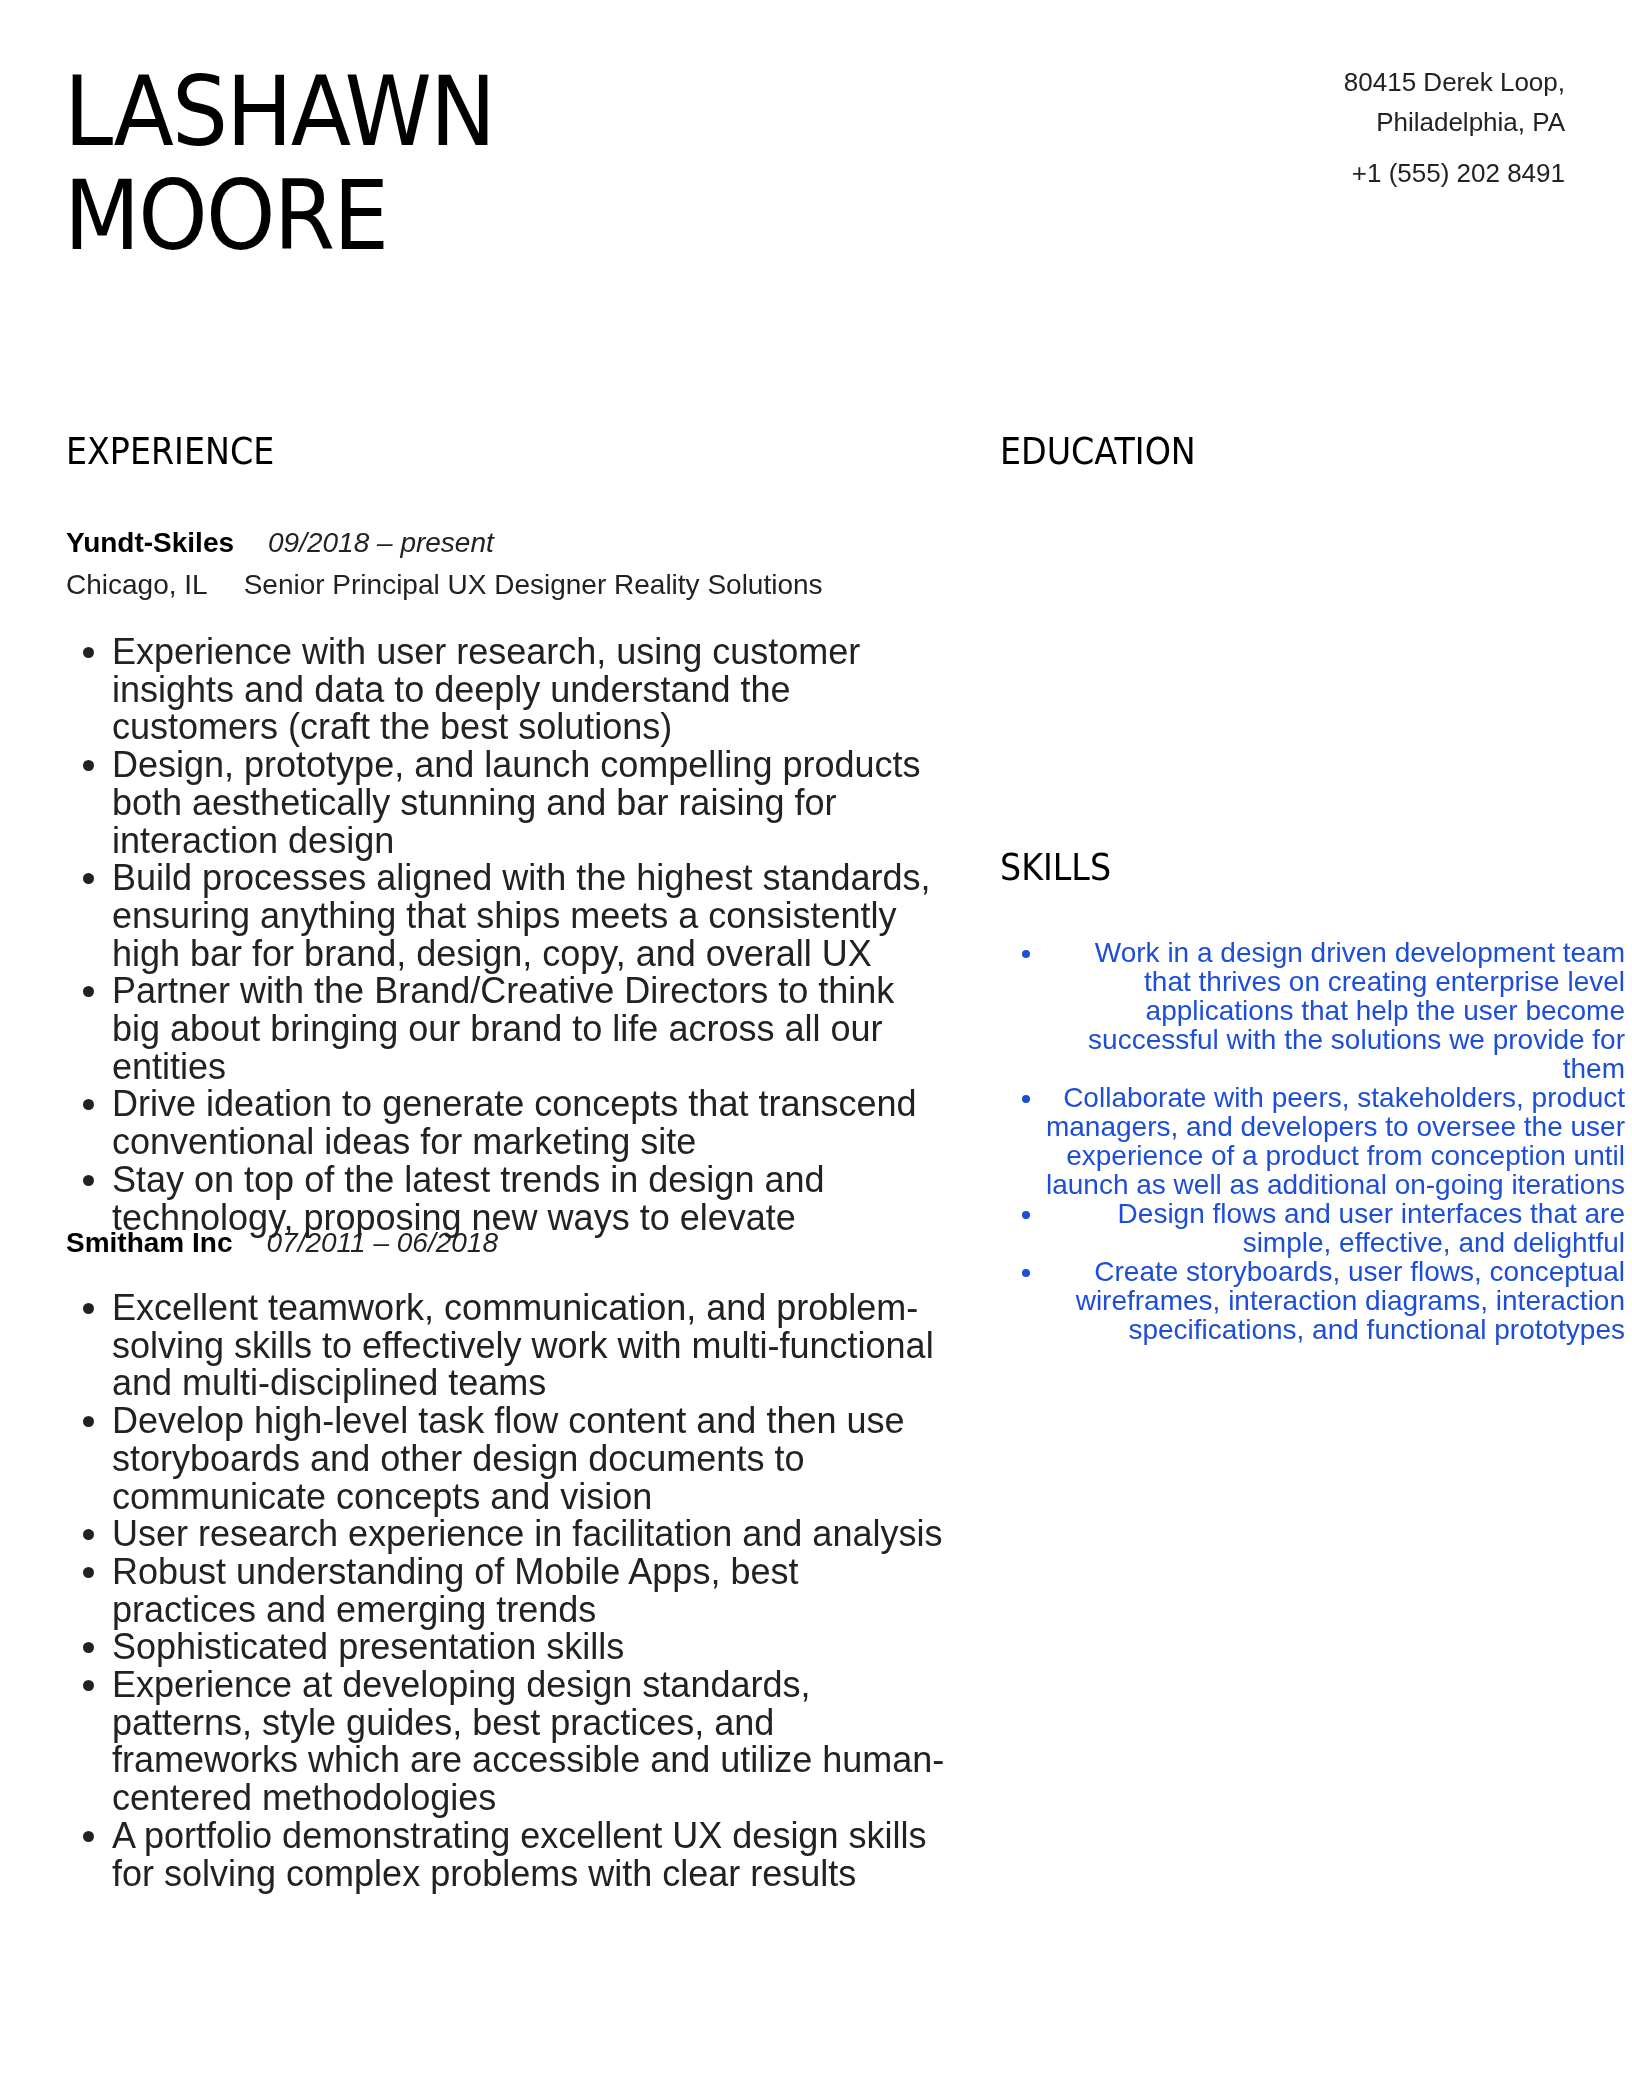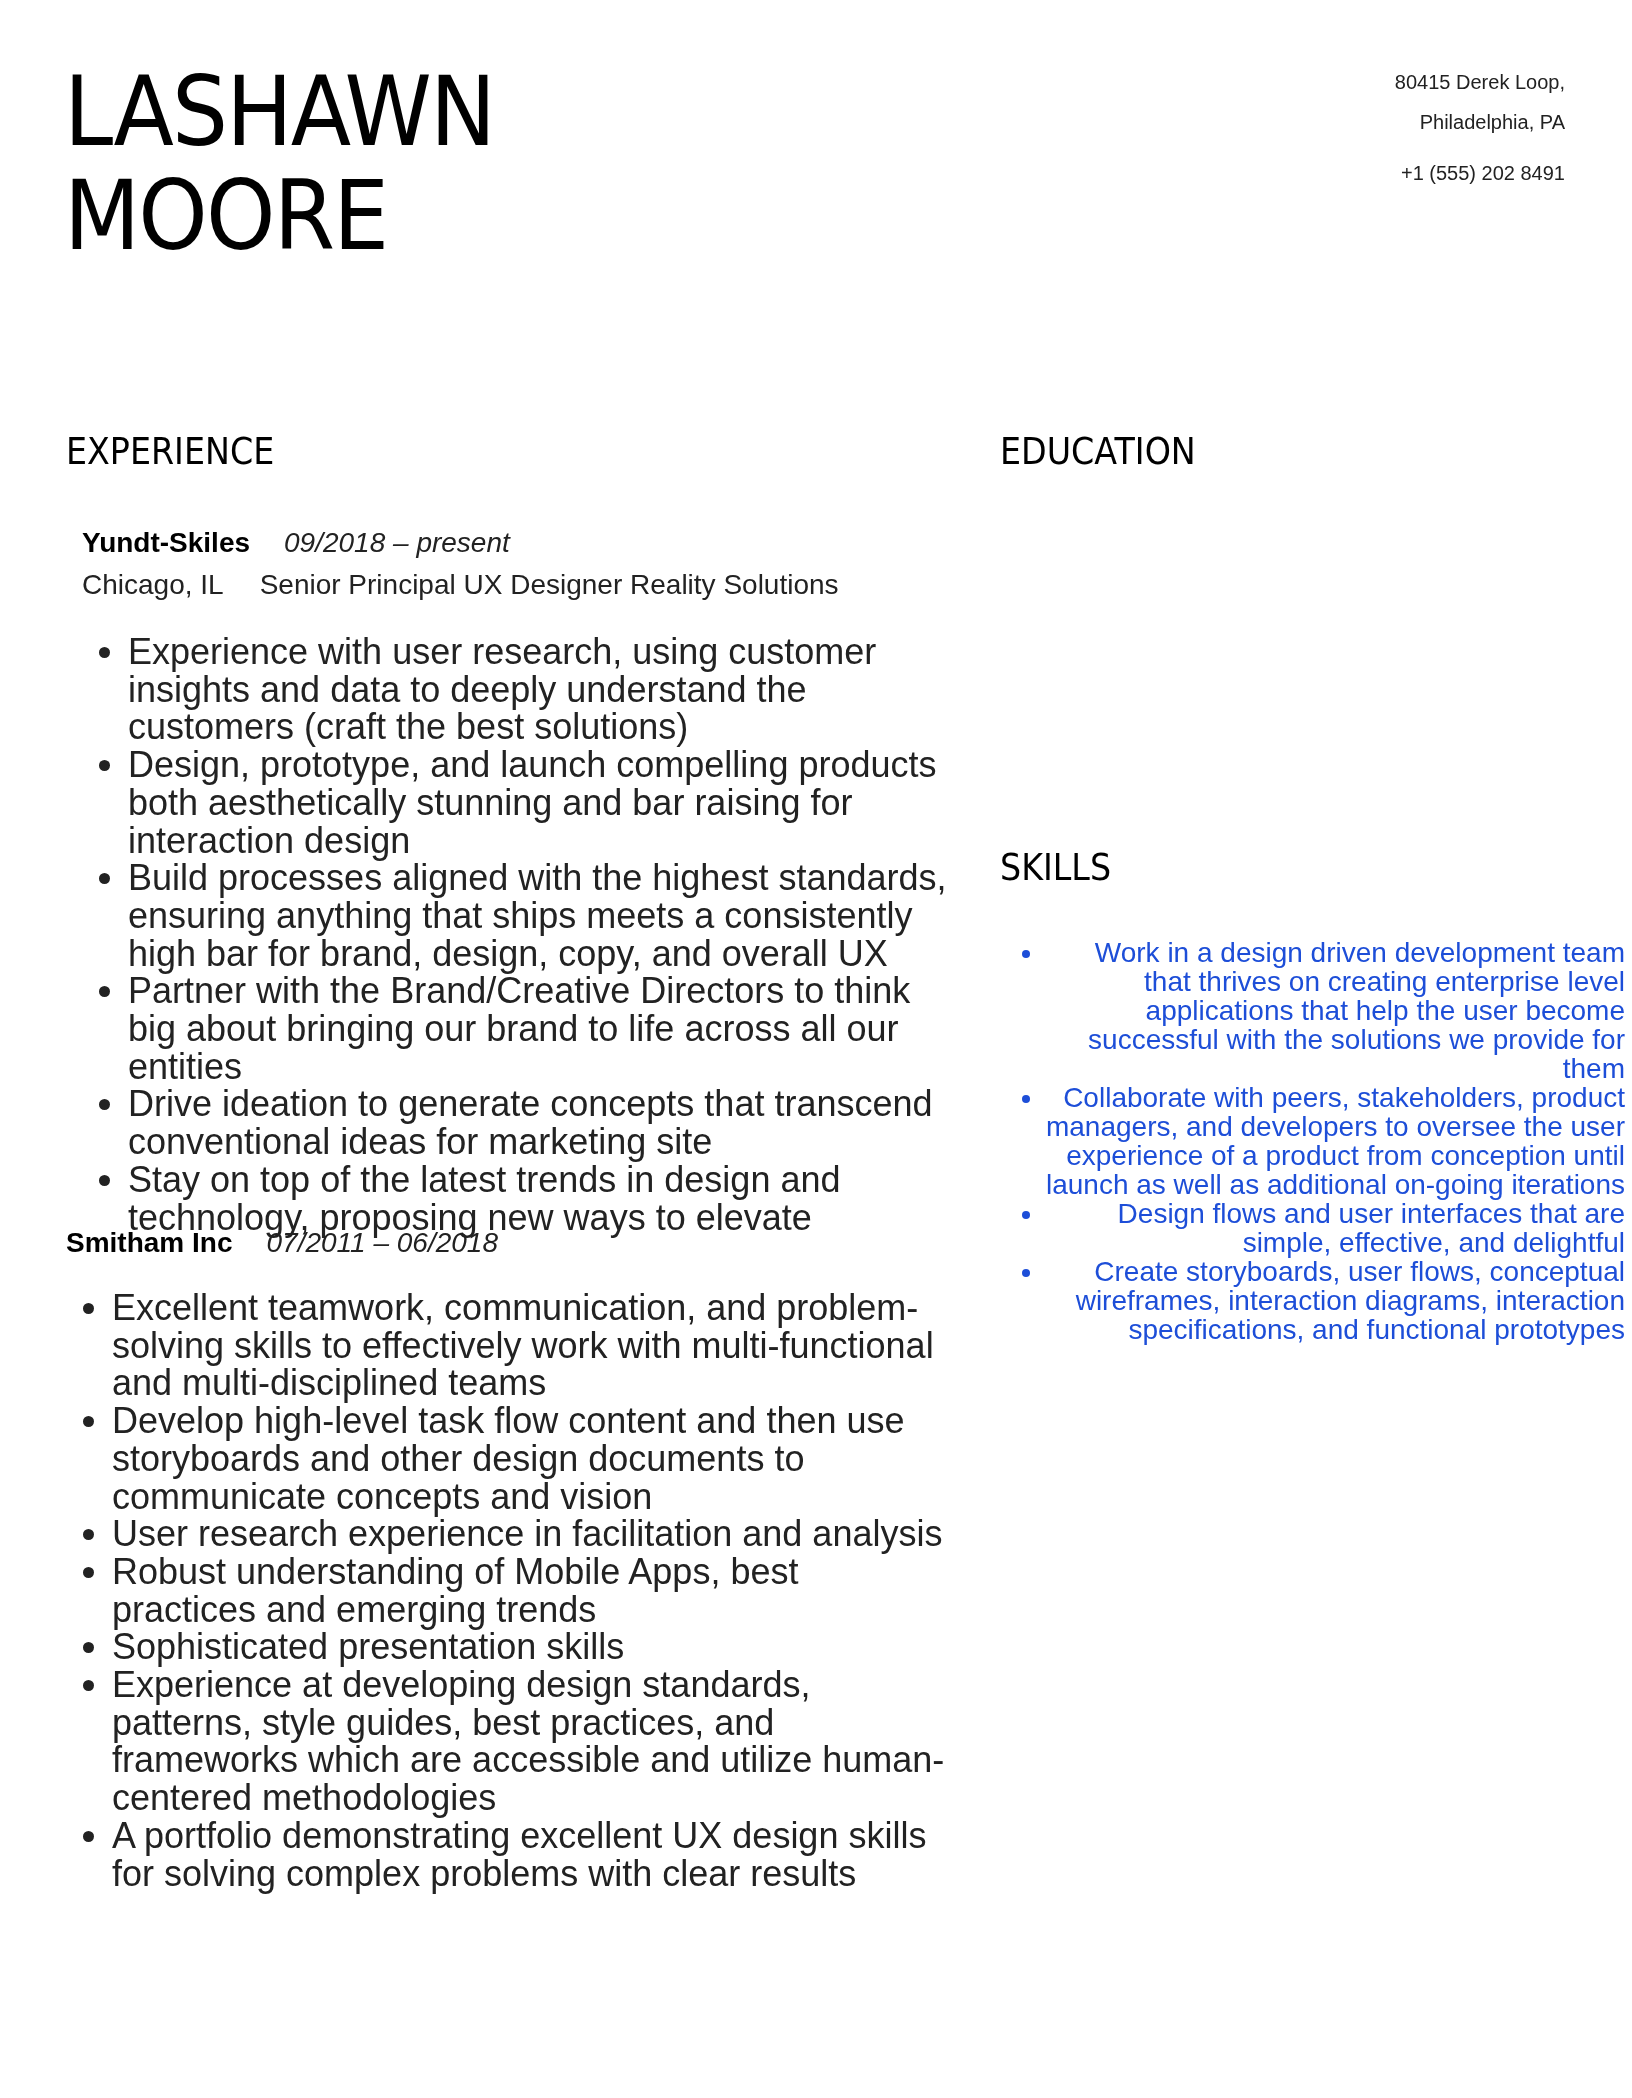--- a/index.html
+++ b/index.html
@@ -1,18 +1,18 @@
 <!DOCTYPE html>
 <html><head>
 <meta charset="utf-8">
 <style>
   html, body { margin: 0; padding: 0; background: #ffffff; }
   body { width: 1632px; height: 2098px; position: relative; overflow: hidden; color: #111111; font-family: "Liberation Sans", sans-serif; }
   .name { position: absolute; left: 64px; top: 60px; font-family: "DejaVu Sans", sans-serif; font-size: 96px; line-height: 104px; font-weight: normal; color: #000; letter-spacing: -2px; transform: scaleX(0.92); transform-origin: left top; }
-  .contact { position: absolute; right: 67px; top: 62px; text-align: right; font-size: 20px; line-height: 40px; color: #222; }
+  .contact { position: absolute; right: 67px; top: 62px; text-align: right; font-size: 26px; line-height: 40px; color: #222; }
   .contact .phone { margin-top: 11px; }
   .section-title { position: absolute; font-family: "DejaVu Sans", sans-serif; font-size: 37px; line-height: 44px; color: #000; transform: scaleX(0.9); transform-origin: left top; }
   .job { position: absolute; left: 66px; width: 880px; }
   .job-head { font-size: 28px; line-height: 40px; }
   .company { font-weight: bold; color: #000; }
   .dates { font-style: italic; margin-left: 34px; color: #222; }
   .job-sub { font-size: 28px; line-height: 44px; color: #222; }
   .job-sub .loc { margin-right: 36px; }
   ul.bullets { margin: 26px 0 0 0; padding: 0 0 0 46px; font-size: 36px; line-height: 37.7px; color: #222; }
   ul.bullets li { padding-left: 0; }
@@ -30,21 +30,21 @@
 </div>
 
 <div class="contact">
   <div>80415 Derek Loop,</div>
   <div>Philadelphia, PA</div>
   <div class="phone">+1 (555) 202 8491</div>
 </div>
 
 <div class="section-title" style="left:66px; top:430px;">EXPERIENCE</div>
 
-<div class="job" style="top:523px;margin-left:16px;">
+<div class="job" style="top:523px;">
   <div class="job-head">
     <span class="company">Yundt-Skiles</span><span class="dates">09/2018 – present</span>
   </div>
   <div class="job-sub">
     <span class="loc">Chicago, IL</span><span>Senior Principal UX Designer Reality Solutions</span>
   </div>
   <ul class="bullets">
     <li>Experience with user research, using customer insights and data to deeply understand the customers (craft the best solutions)</li>
     <li>Design, prototype, and launch compelling products both aesthetically stunning and bar raising for interaction design</li>
     <li>Build processes aligned with the highest standards, ensuring anything that ships meets a consistently high bar for brand, design, copy, and overall UX</li>

